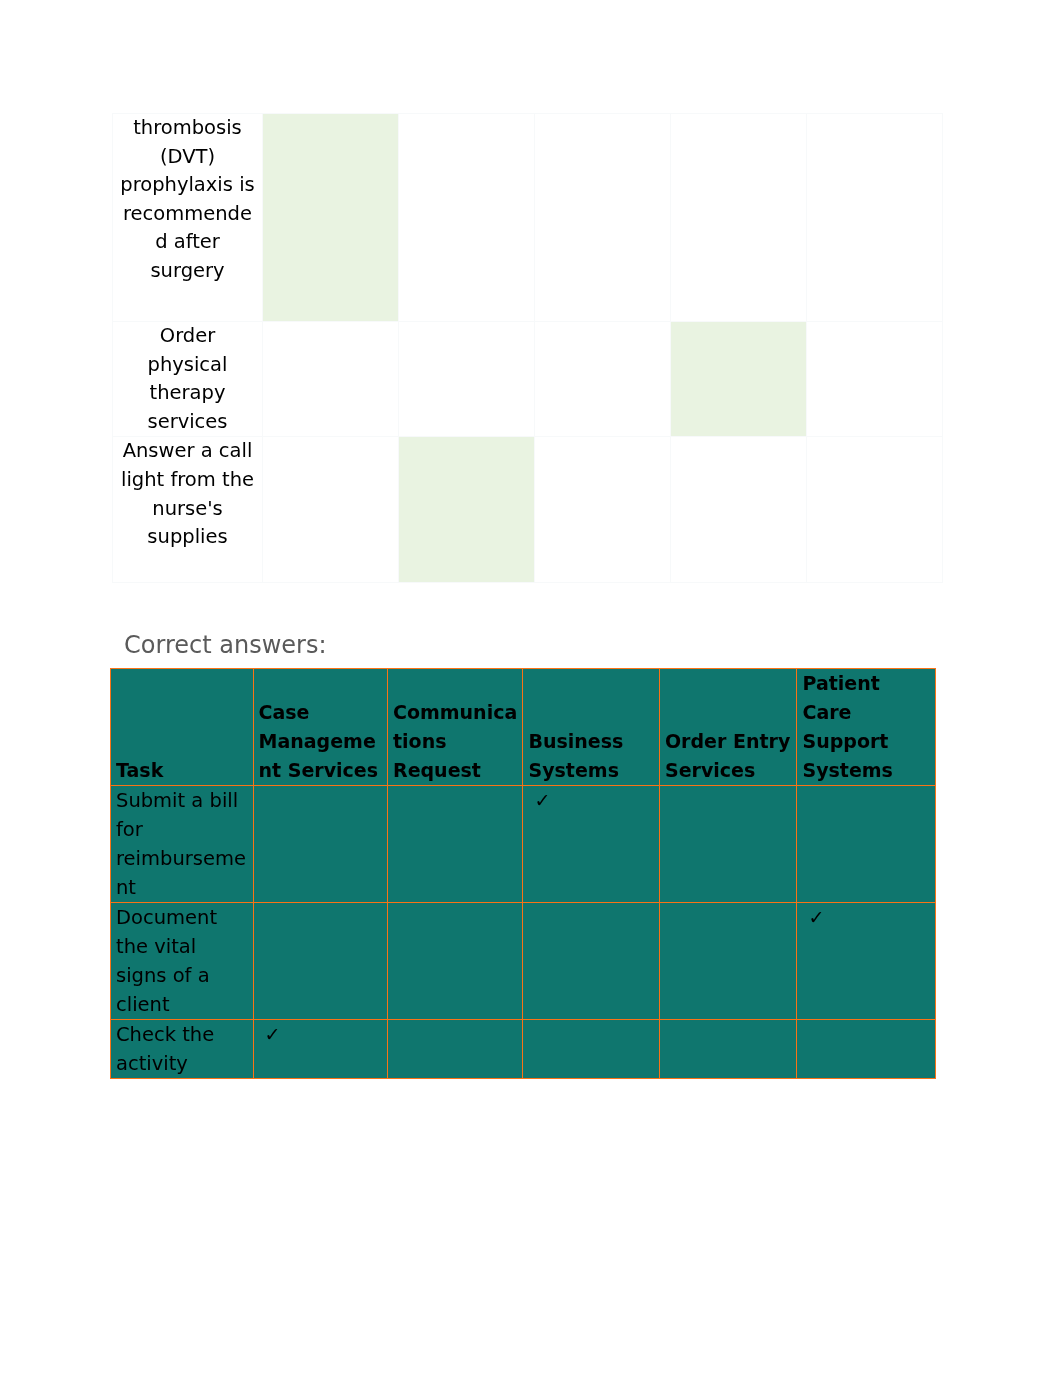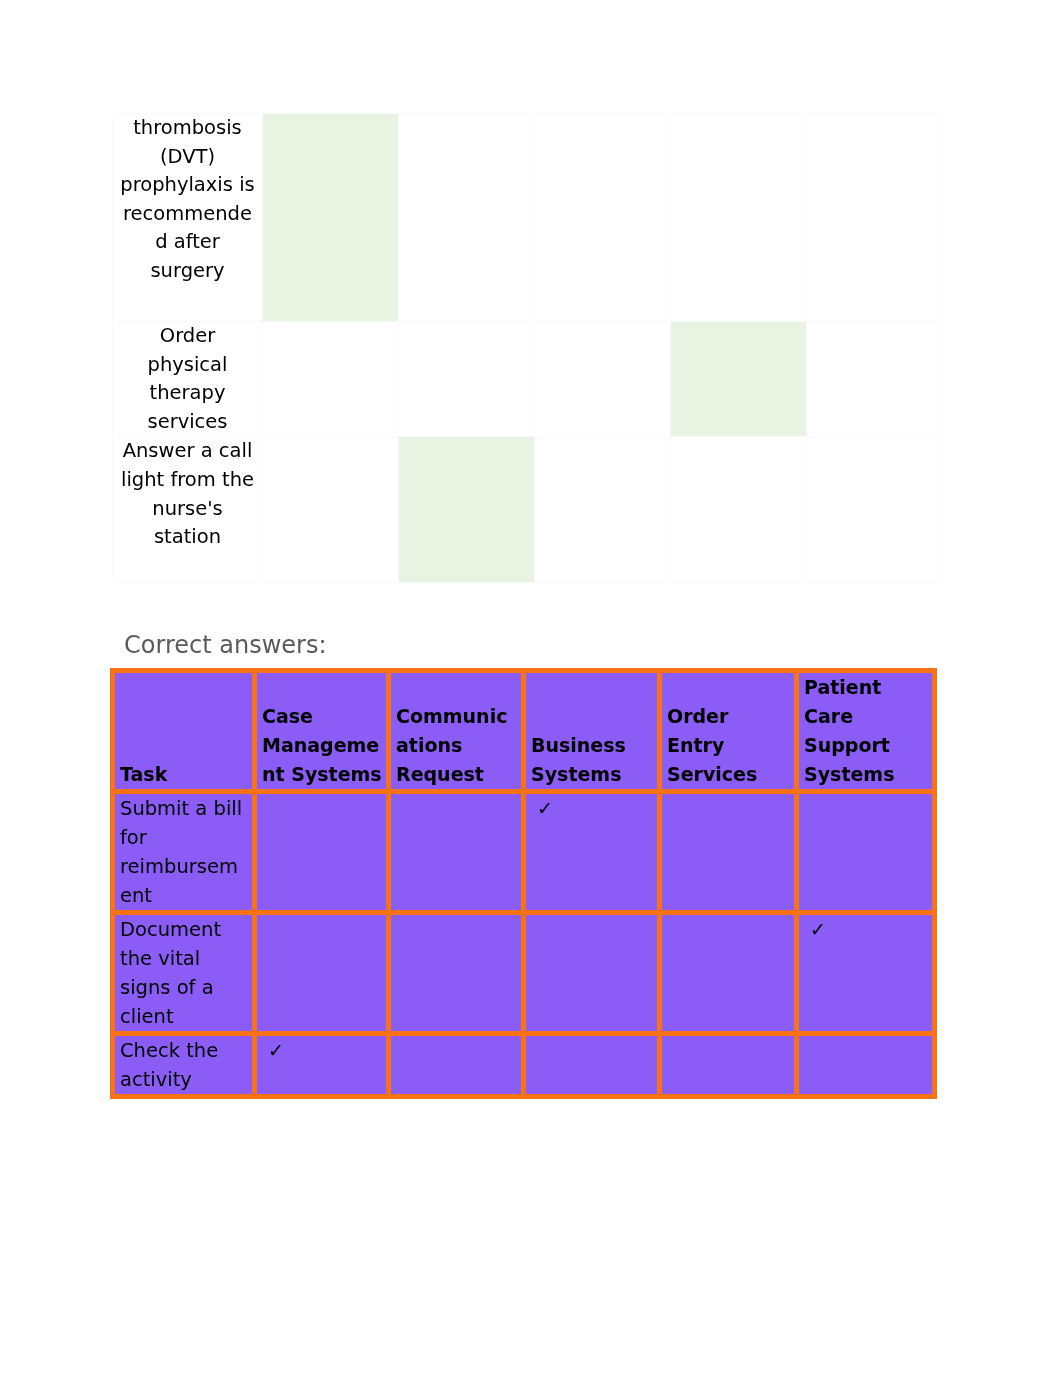--- a/index.html
+++ b/index.html
@@ -78,24 +78,24 @@
     width: 826px;
   }
   table.answer-table {
     border-collapse: collapse;
     table-layout: fixed;
     width: 826px;
     border: 1px solid #eef3f5;
   }
   table.answer-table th,
   table.answer-table td {
-    border: 5px solid #f97316;
+    border: 1px solid #f97316;
     padding: 0 4px 0 5px;
     vertical-align: bottom;
-    background: #8b5cf6;
+    background: #0f766e;
     word-wrap: break-word;
     overflow-wrap: break-word;
   }
   table.answer-table thead th {
     font-weight: bold;
     font-size: 19px;
     line-height: 29px;
     text-align: left;
     vertical-align: bottom;
     height: 113px;
@@ -142,21 +142,21 @@
       </tr>
       <tr class="tt-r2">
         <td class="tt-task">Order physical therapy services</td>
         <td class="tt-cell"></td>
         <td class="tt-cell"></td>
         <td class="tt-cell"></td>
         <td class="tt-cell hl"></td>
         <td class="tt-cell"></td>
       </tr>
       <tr class="tt-r3">
-        <td class="tt-task">Answer a call light from the nurse's station</td>
+        <td class="tt-task">Answer a call light from the nurse's supplies</td>
         <td class="tt-cell"></td>
         <td class="tt-cell hl"></td>
         <td class="tt-cell"></td>
         <td class="tt-cell"></td>
         <td class="tt-cell"></td>
       </tr>
     </tbody>
   </table>
 
   <div class="correct-answers-label">Correct answers:</div>
@@ -167,21 +167,21 @@
         <col class="col-task">
         <col class="col-c1">
         <col class="col-c2">
         <col class="col-c3">
         <col class="col-c4">
         <col class="col-c5">
       </colgroup>
       <thead>
         <tr>
           <th>Task</th>
-          <th>Case Management Systems</th>
+          <th>Case Management Services</th>
           <th>Communications Request</th>
           <th>Business Systems</th>
           <th>Order Entry Services</th>
           <th>Patient Care Support Systems</th>
         </tr>
       </thead>
       <tbody>
         <tr class="row-h1">
           <td>Submit a bill for reimbursement</td>
           <td class="mark"></td>

